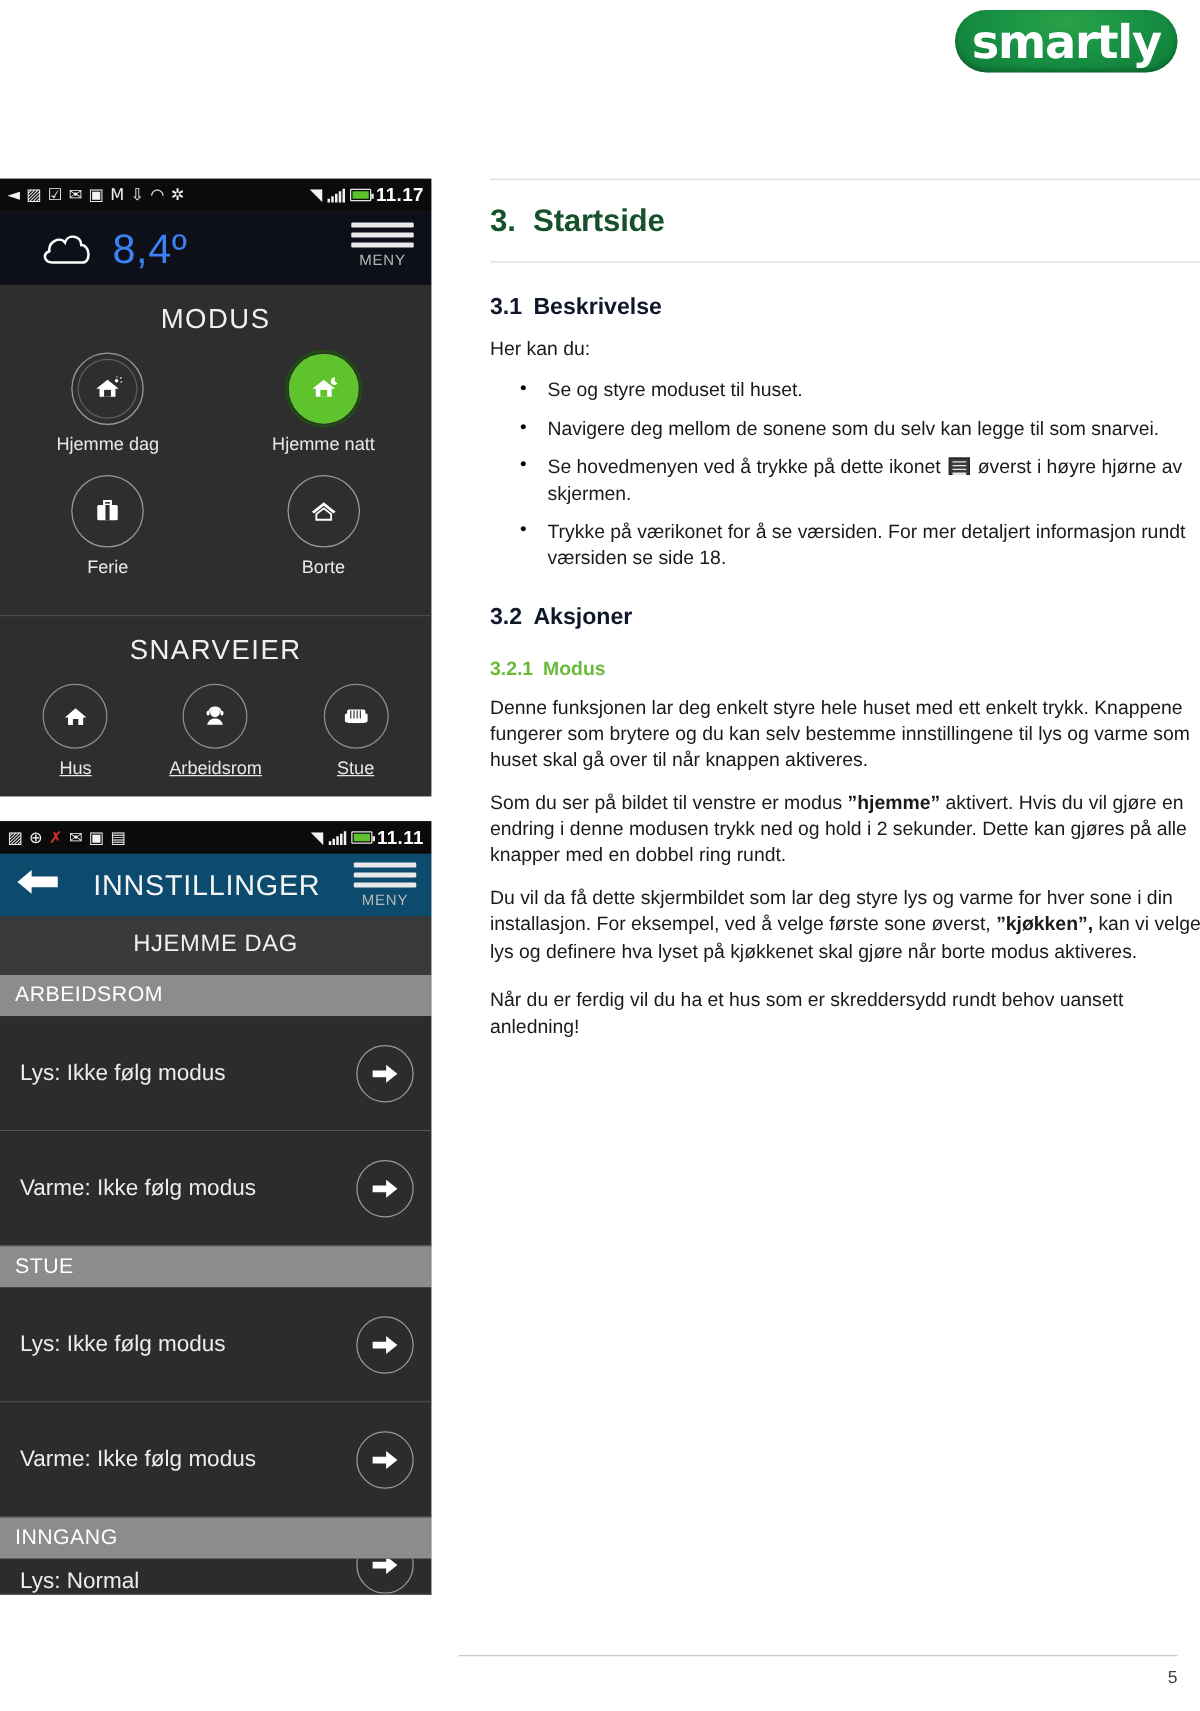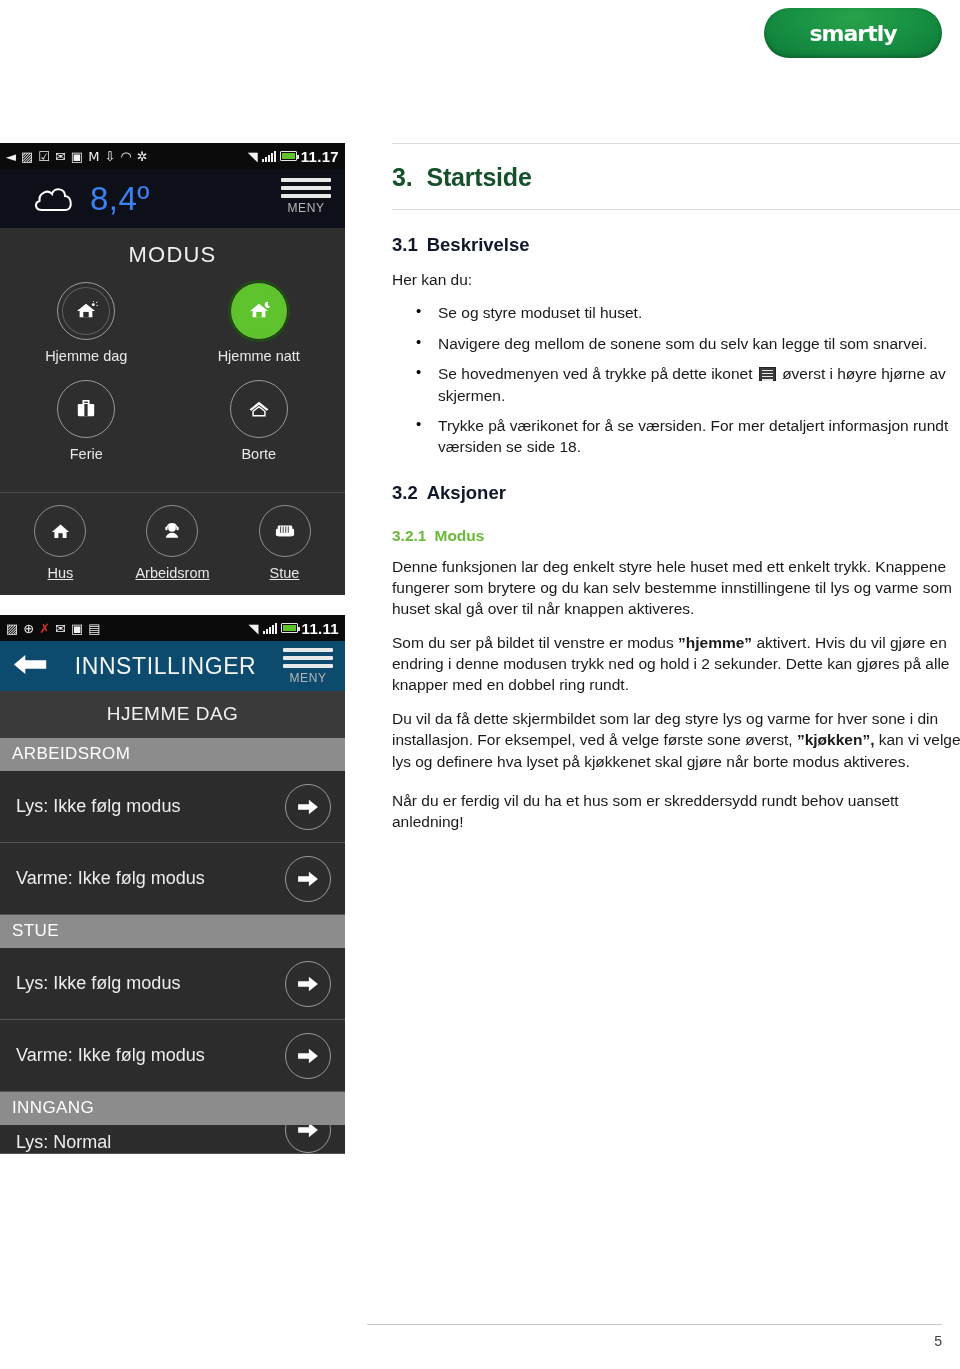--- a/index.html
+++ b/index.html
@@ -14,21 +14,21 @@
 
   
   .logo-wrap{position:absolute;top:8px;right:18px;}
   .logo{
     width:178px;height:50px;border-radius:26px;
     background:radial-gradient(ellipse at 50% 20%, #2aa24a 0%, #189244 45%, #0d7a37 100%);
     box-shadow:inset 0 -2px 4px rgba(0,0,0,.25);
     display:flex;align-items:center;justify-content:center;
   }
   .logo-text{
-    color:#fff;font-size:22px;font-weight:bold;letter-spacing:-1px;
+    color:#fff;font-size:37px;font-weight:bold;letter-spacing:-1px;
     font-family:"DejaVu Sans",sans-serif;
   }
 
   
   .shots{position:absolute;left:0;top:143px;width:345px;}
 
   .phone{width:345px;background:#272727;position:relative;}
 
   
   .statusbar{
@@ -110,21 +110,21 @@
   .sub-head{
     background:#3a3a3a;color:#f0f0f0;font-size:19px;text-align:center;
     padding:12px 0 13px;letter-spacing:.5px;
   }
   .sec-head{
     background:#8c8c8c;color:#fff;font-size:17px;padding:6px 0 7px 12px;
     letter-spacing:.4px;
   }
   .row{
     background:#2c2c2c;border-bottom:1px solid #555;
-    height:72px;display:flex;align-items:center;
+    height:92px;display:flex;align-items:center;
     padding:0 14px 0 16px;box-sizing:border-box;
   }
   .row-label{color:#ededed;font-size:18px;flex:1;}
   .arrow-btn{
     width:44px;height:44px;border-radius:50%;border:1px solid #9a9a9a;flex:none;
     display:flex;align-items:center;justify-content:center;
   }
   .row.clipped{height:29px;overflow:hidden;align-items:flex-end;padding-top:6px;}
 
   
@@ -267,20 +267,21 @@
               <path d="M6.5 13.5 L6.5 18.5 L19.5 18.5 L19.5 13.5 L13 8.4 Z" fill="none" stroke="#fff" stroke-width="1.6"></path>
             </svg>
           </div>
           <div class="mode-label">Borte</div>
         </div>
 
       </div>
     </div>
 
     <div class="panel">
+      <div class="panel-title">SNARVEIER</div>
       <div class="short-grid">
 
         <div class="short-cell">
           <div class="ring single">
             <svg viewBox="0 0 26 22" width="23" height="19">
               <path d="M13 3 L3 11.5 L6 11.5 L6 18.5 L20 18.5 L20 11.5 L23 11.5 Z" fill="#ffffff"></path>
               <rect x="10.5" y="13" width="5" height="5.5" fill="#2e2e2e"></rect>
             </svg>
           </div>
           <div class="short-label">Hus</div>

